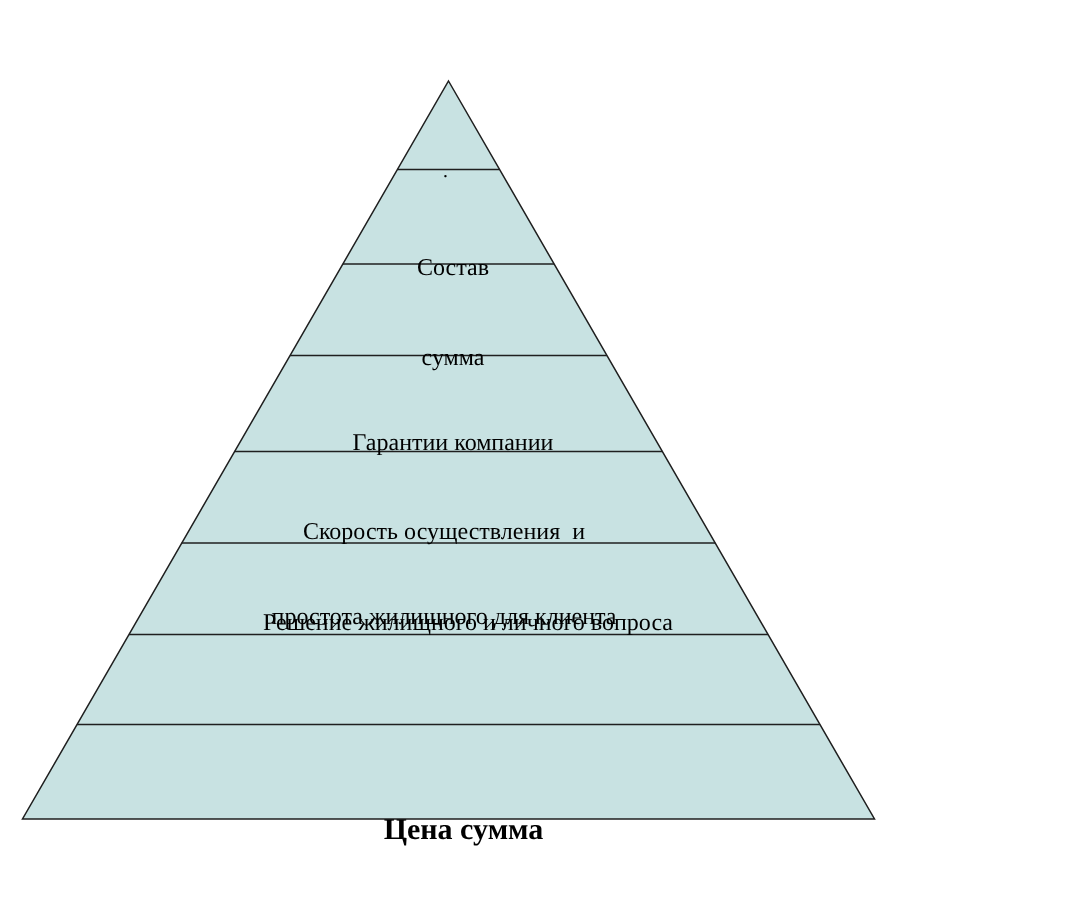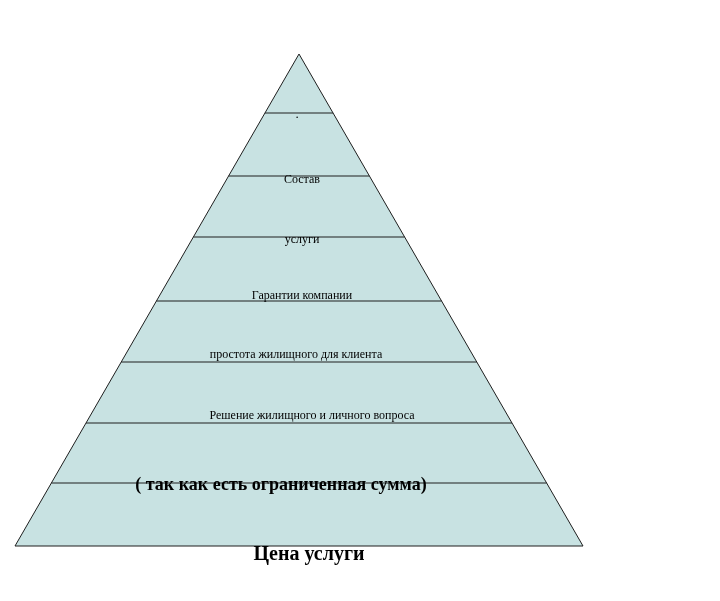--- a/index.html
+++ b/index.html
@@ -20,21 +20,21 @@
     position: absolute;
     left: 0;
     top: 0;
     display: block;
   }
   .label {
     position: absolute;
     transform: translateX(-50%);
     text-align: center;
     white-space: pre;
-    font-size: 12px;
+    font-size: 16px;
     line-height: 20px;
     color: #000000;
   }
   .label.small {
     font-size: 13px;
     line-height: 16px;
   }
   .label.tight {
     line-height: 19px;
   }
@@ -64,37 +64,37 @@
     <line x1="86" y1="423" x2="512" y2="423" stroke-width="1" stroke="#1f1f1f"></line>
     <line x1="51.4" y1="483" x2="546.6" y2="483" stroke-width="1" stroke="#1f1f1f"></line>
   </svg>
 
   <div class="label small" style="left:297px; top:74px;">
     <div>.</div>
   </div>
 
   <div class="label" style="left:302px; top:129px;">
     <div>Состав</div>
-    <div>услуги</div>
+    <div>сумма</div>
   </div>
 
 
   <div class="label tight" style="left:302px; top:248px;">
     <div>Гарантии компании</div>
   </div>
 
   <div class="label tight" style="left:296px; top:307px;">
+    <div>Скорость осуществления  и</div>
     <div>простота жилищного для клиента</div>
   </div>
 
   <div class="label tight" style="left:312px; top:368px;">
     <div>Решение жилищного и личного вопроса</div>
   </div>
 
   <div class="label bold-md" style="left:281px; top:429px;">
-    <div>( так как есть ограниченная сумма)</div>
   </div>
 
   <div class="label bold-lg" style="left:309px; top:491px;">
-    <div>Цена услуги</div>
+    <div>Цена сумма</div>
   </div>
 
 </div>
 
 </body></html>

